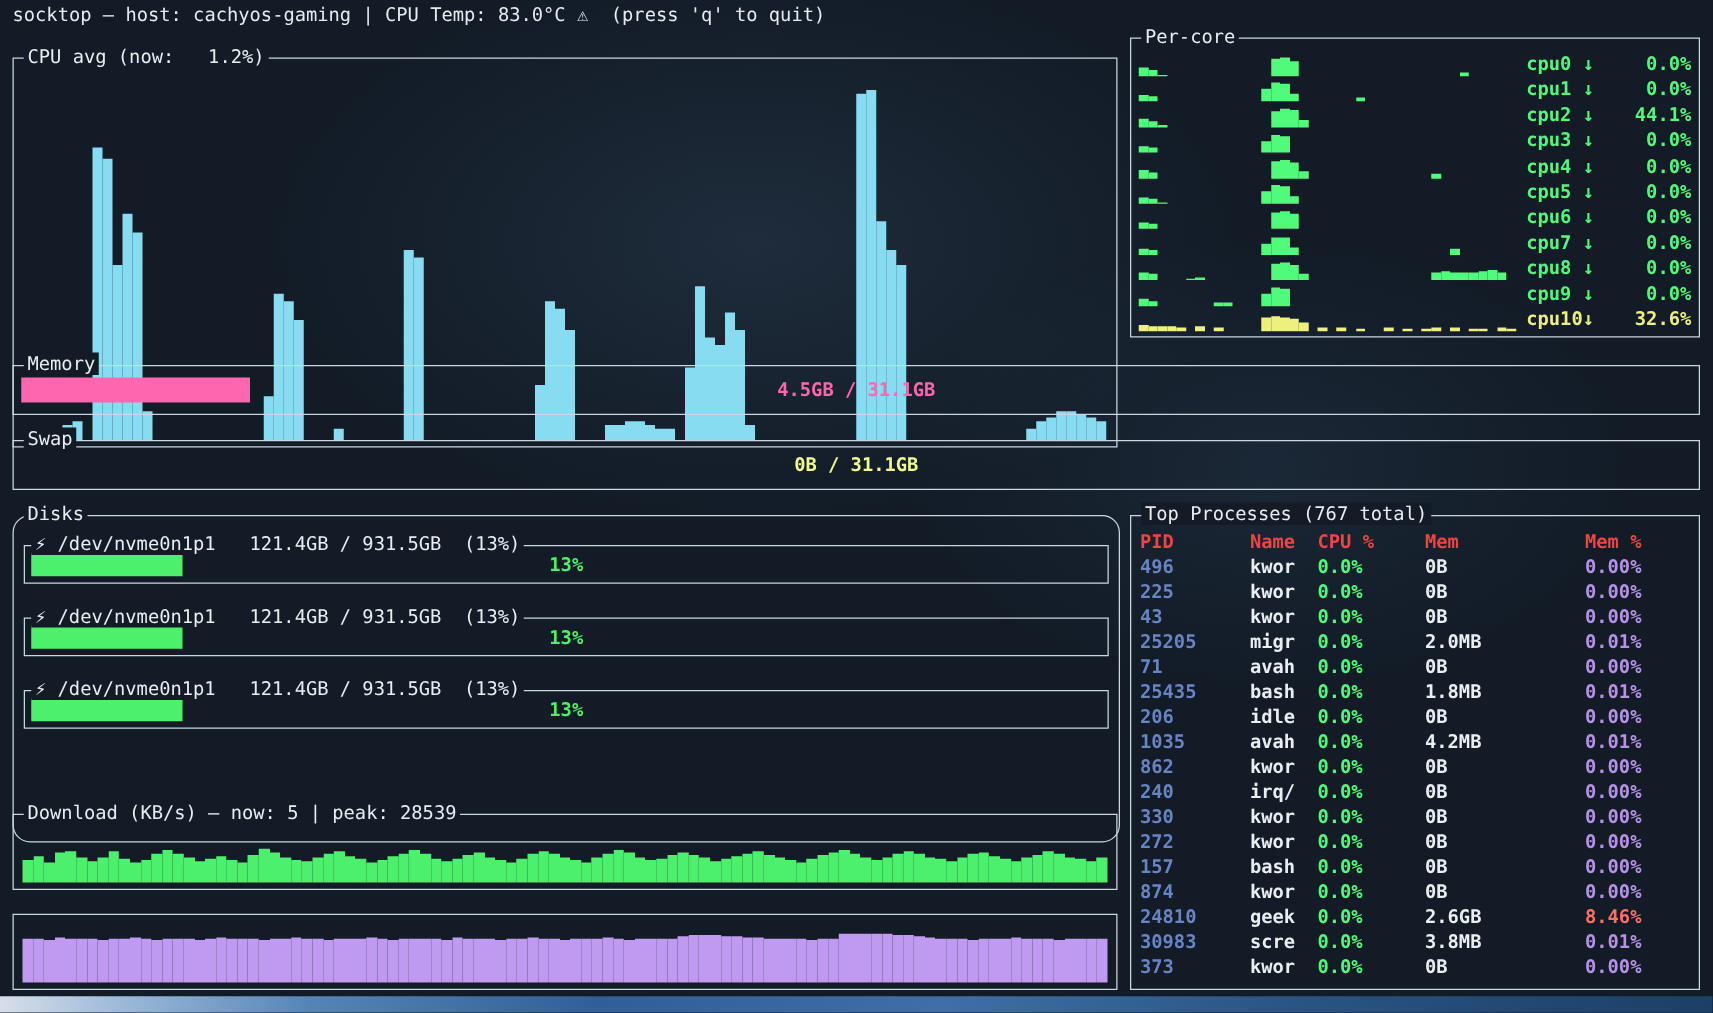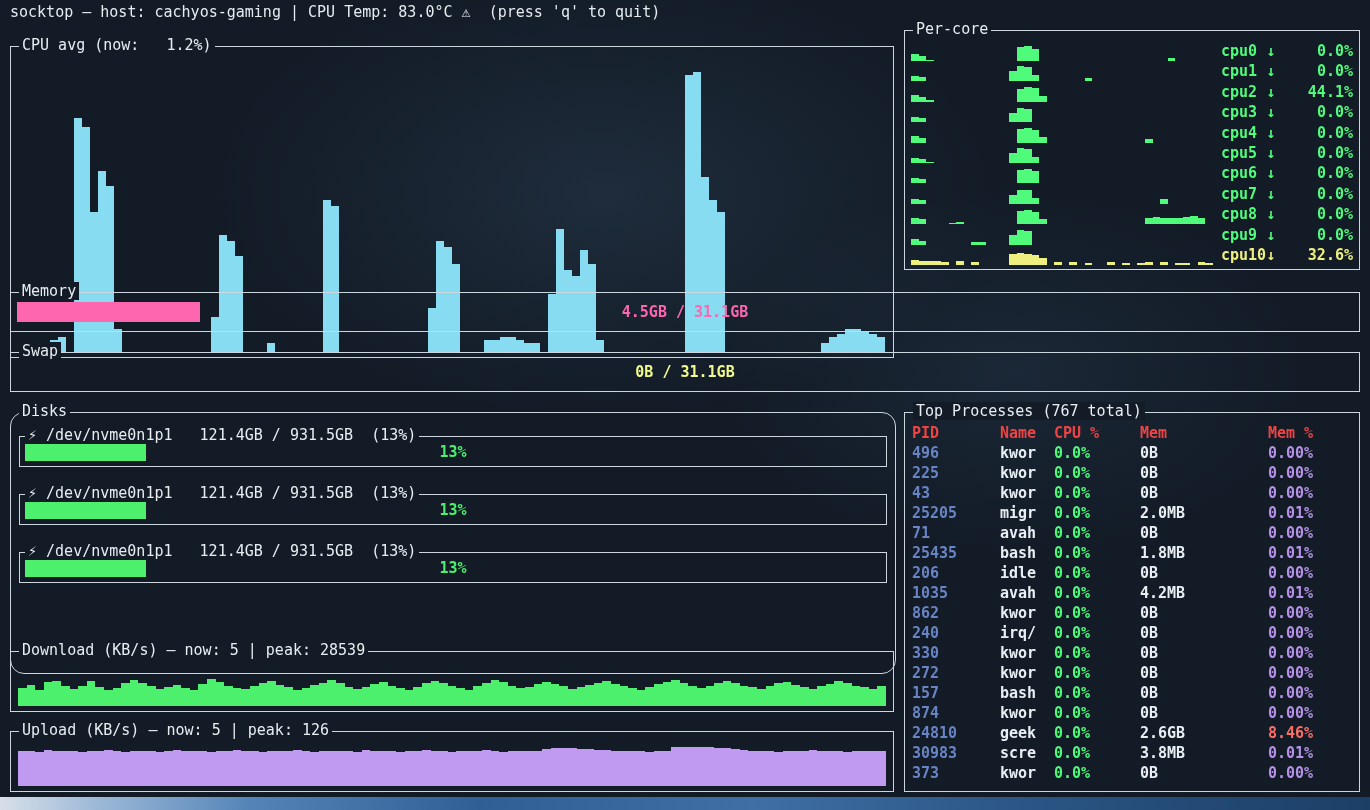--- a/index.html
+++ b/index.html
@@ -814,21 +814,20 @@
         <div class="bar" style="height: 61%; background: rgb(76, 240, 108);"></div>
         <div class="bar" style="height: 57%; background: rgb(76, 240, 108);"></div>
         <div class="bar" style="height: 50%; background: rgb(76, 240, 108);"></div>
         <div class="bar" style="height: 46%; background: rgb(76, 240, 108);"></div>
         <div class="bar" style="height: 42%; background: rgb(76, 240, 108);"></div>
         <div class="bar" style="height: 49%; background: rgb(76, 240, 108);"></div>
       </div>
   </div>
 
   <div class="panel" id="p-ul">
-    <span class="panel-title">Upload (KB/s) — now: 5 | peak: 126</span>
     <div class="chart">
         <div class="bar" style="height: 85%; background: rgb(192, 154, 240);"></div>
         <div class="bar" style="height: 86%; background: rgb(192, 154, 240);"></div>
         <div class="bar" style="height: 84%; background: rgb(192, 154, 240);"></div>
         <div class="bar" style="height: 87%; background: rgb(192, 154, 240);"></div>
         <div class="bar" style="height: 85%; background: rgb(192, 154, 240);"></div>
         <div class="bar" style="height: 86%; background: rgb(192, 154, 240);"></div>
         <div class="bar" style="height: 85%; background: rgb(192, 154, 240);"></div>
         <div class="bar" style="height: 84%; background: rgb(192, 154, 240);"></div>
         <div class="bar" style="height: 86%; background: rgb(192, 154, 240);"></div>

